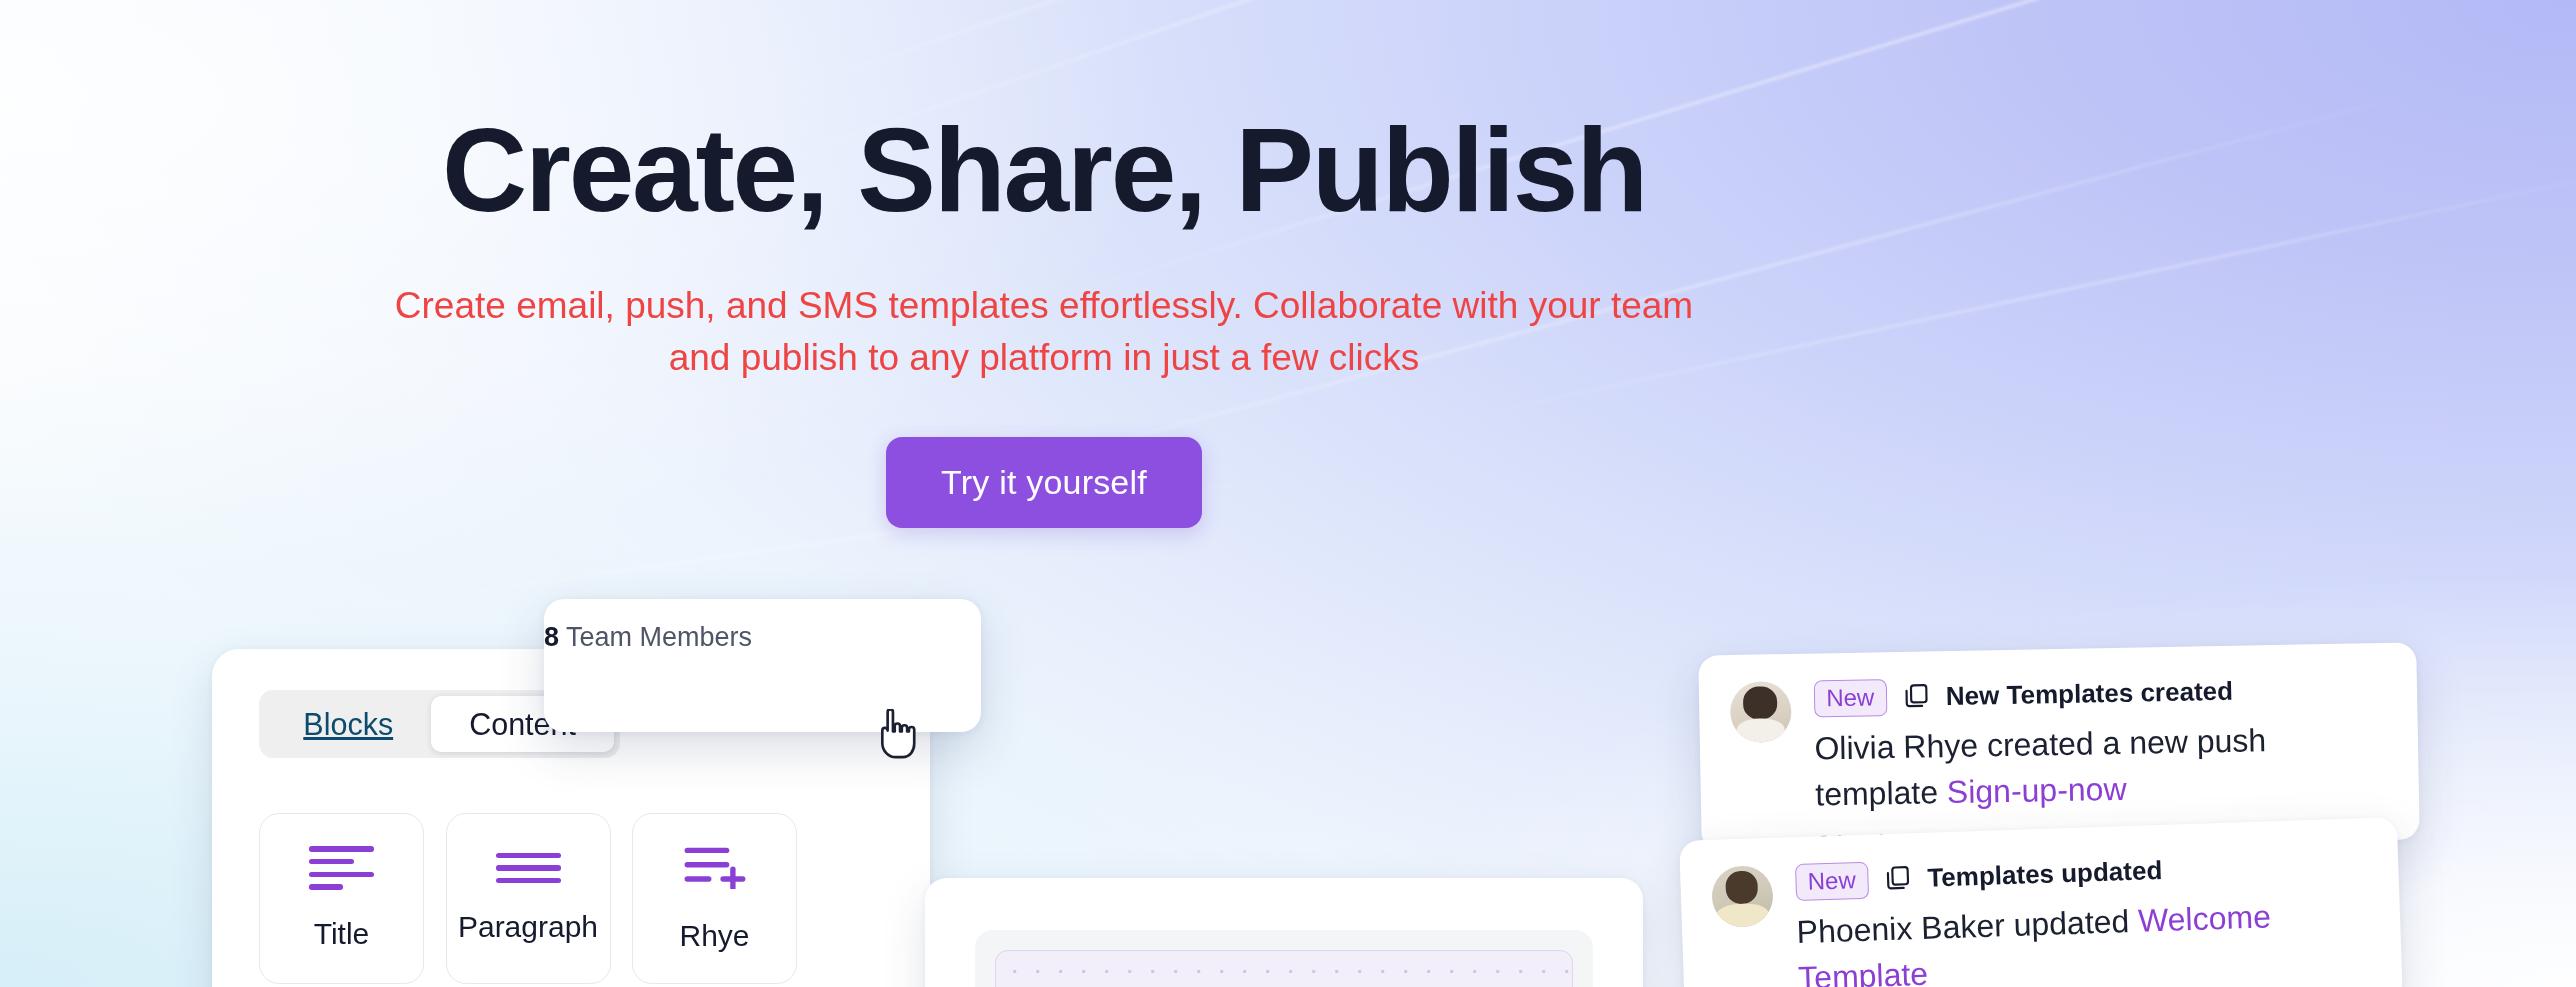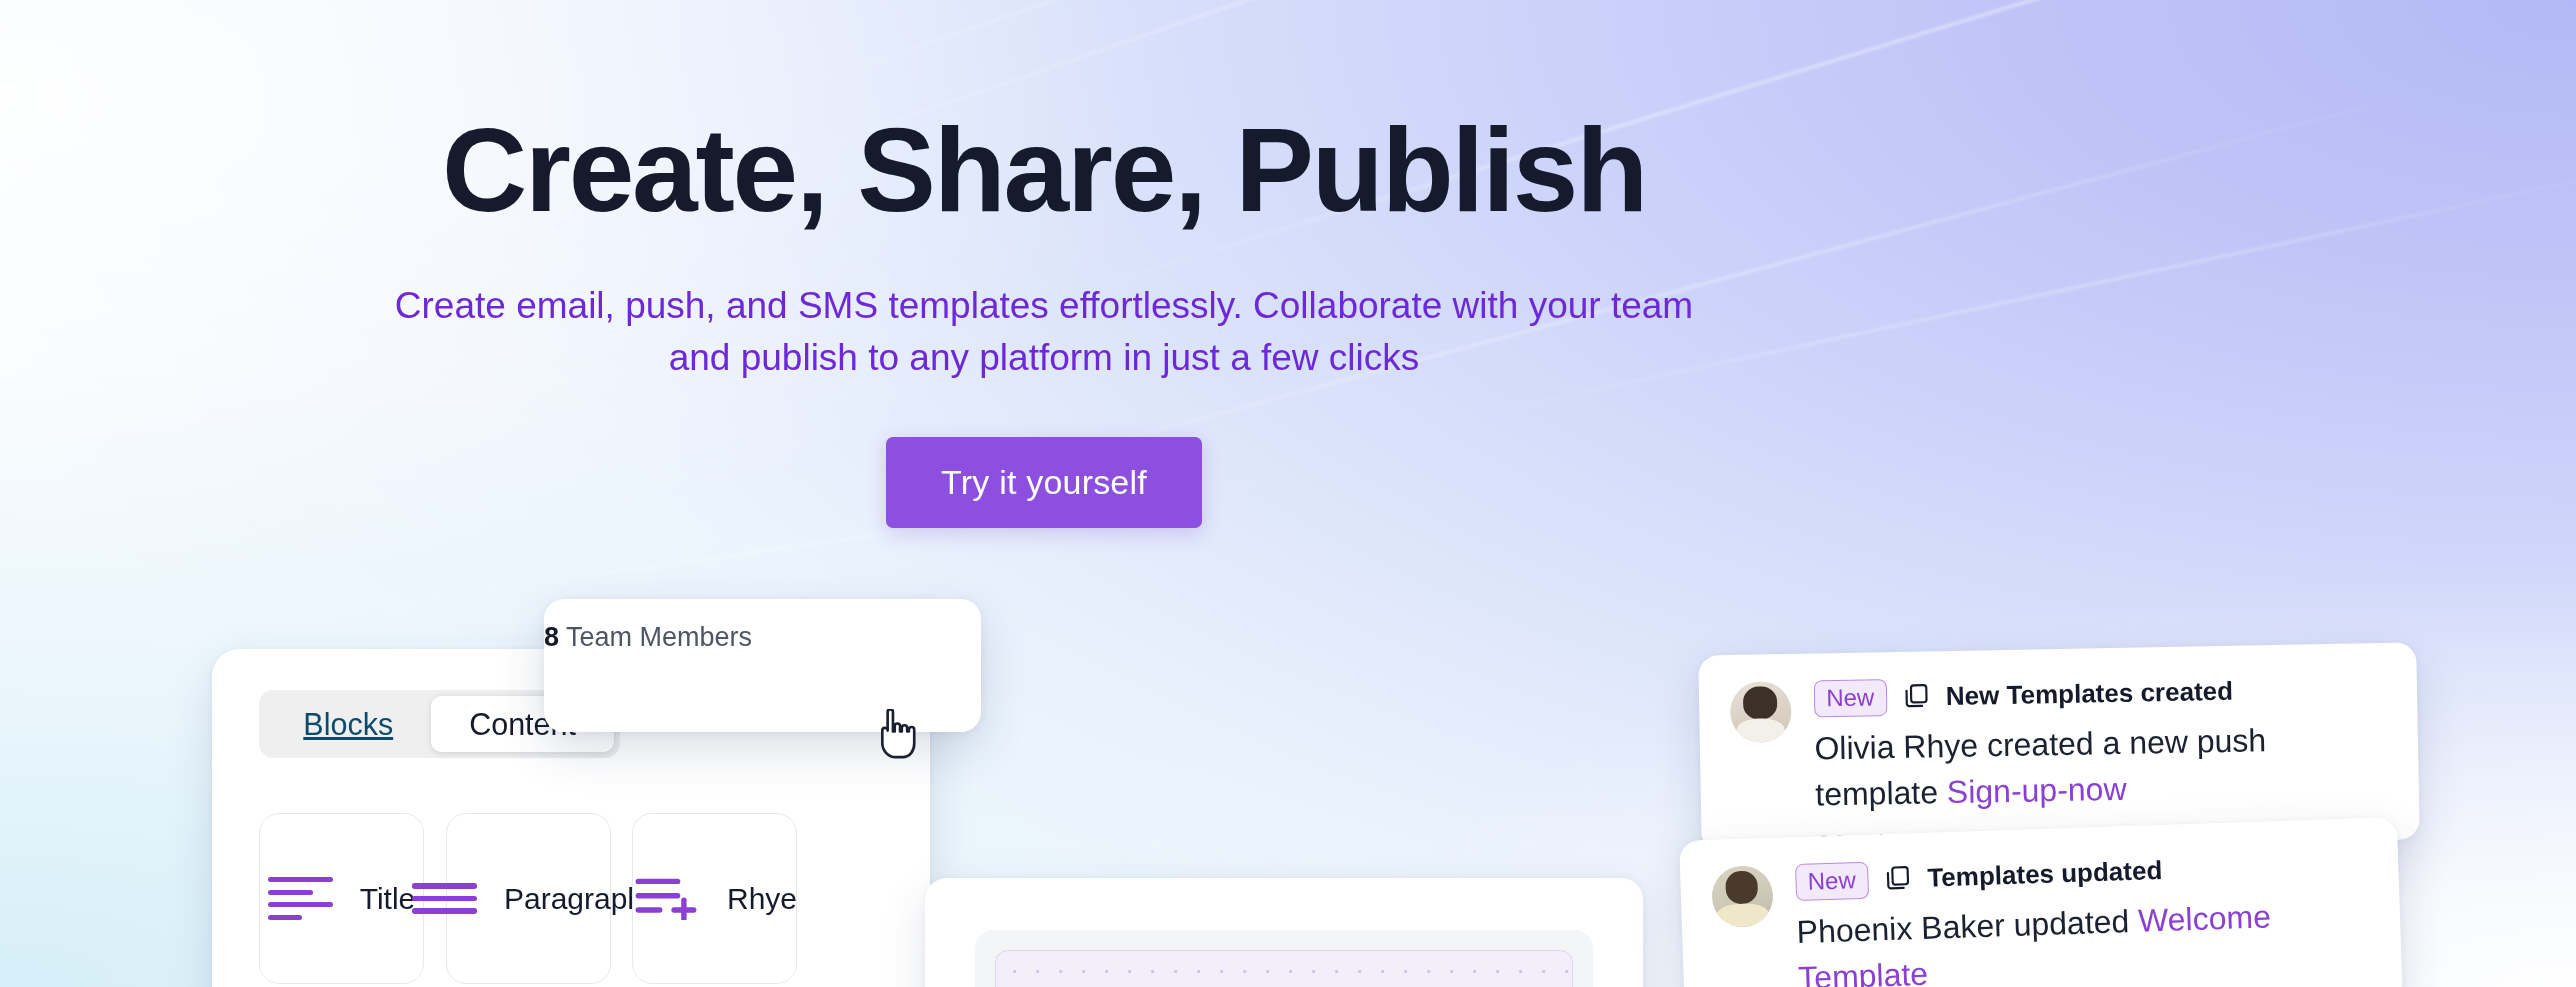--- a/index.html
+++ b/index.html
@@ -60,35 +60,35 @@
     line-height: 1.05;
     font-weight: 700;
     letter-spacing: -2.2px;
     color: #151b2d;
   }
   .subhead {
     margin-top: 47px;
     font-size: 37px;
     line-height: 1.42;
     font-weight: 400;
-    color: #6d28d9;
+    color: #ef4444;
     max-width: 1310px;
     margin-left: auto;
     margin-right: auto;
   }
   .cta-wrap { margin-top: 52px; }
   .cta {
     display: inline-block;
     background: #8d4fe0;
     color: #ffffff;
     font-size: 34px;
     font-weight: 500;
     letter-spacing: 0.2px;
     border: none;
-    border-radius: 7px;
+    border-radius: 16px;
     padding: 26px 55px;
     cursor: pointer;
     box-shadow: 0 5.4px 20px rgba(120,62,200,0.22);
   }
 
   
   .card {
     position: absolute;
     background: #ffffff;
     border-radius: 23px;
@@ -139,20 +139,21 @@
     display: flex;
     gap: 21.5px;
   }
   .block-tile {
     width: 165px;
     height: 171px;
     border: 1.4px solid #e6e8ec;
     border-radius: 20px;
     background: #ffffff;
     display: flex;
+    flex-direction: column;
     align-items: center;
     justify-content: center;
     gap: 27px;
     cursor: pointer;
   }
   .block-label { font-size: 30px; font-weight: 500; color: #151b2d; }
   .lines { display: flex; flex-direction: column; gap: 7.2px; align-items: flex-start; width: 65px; }
   .lines i { display: block; height: 5.4px; border-radius: 2.7px; background: #8b3fd4; }
   .plus-icon { position: relative; }
 

